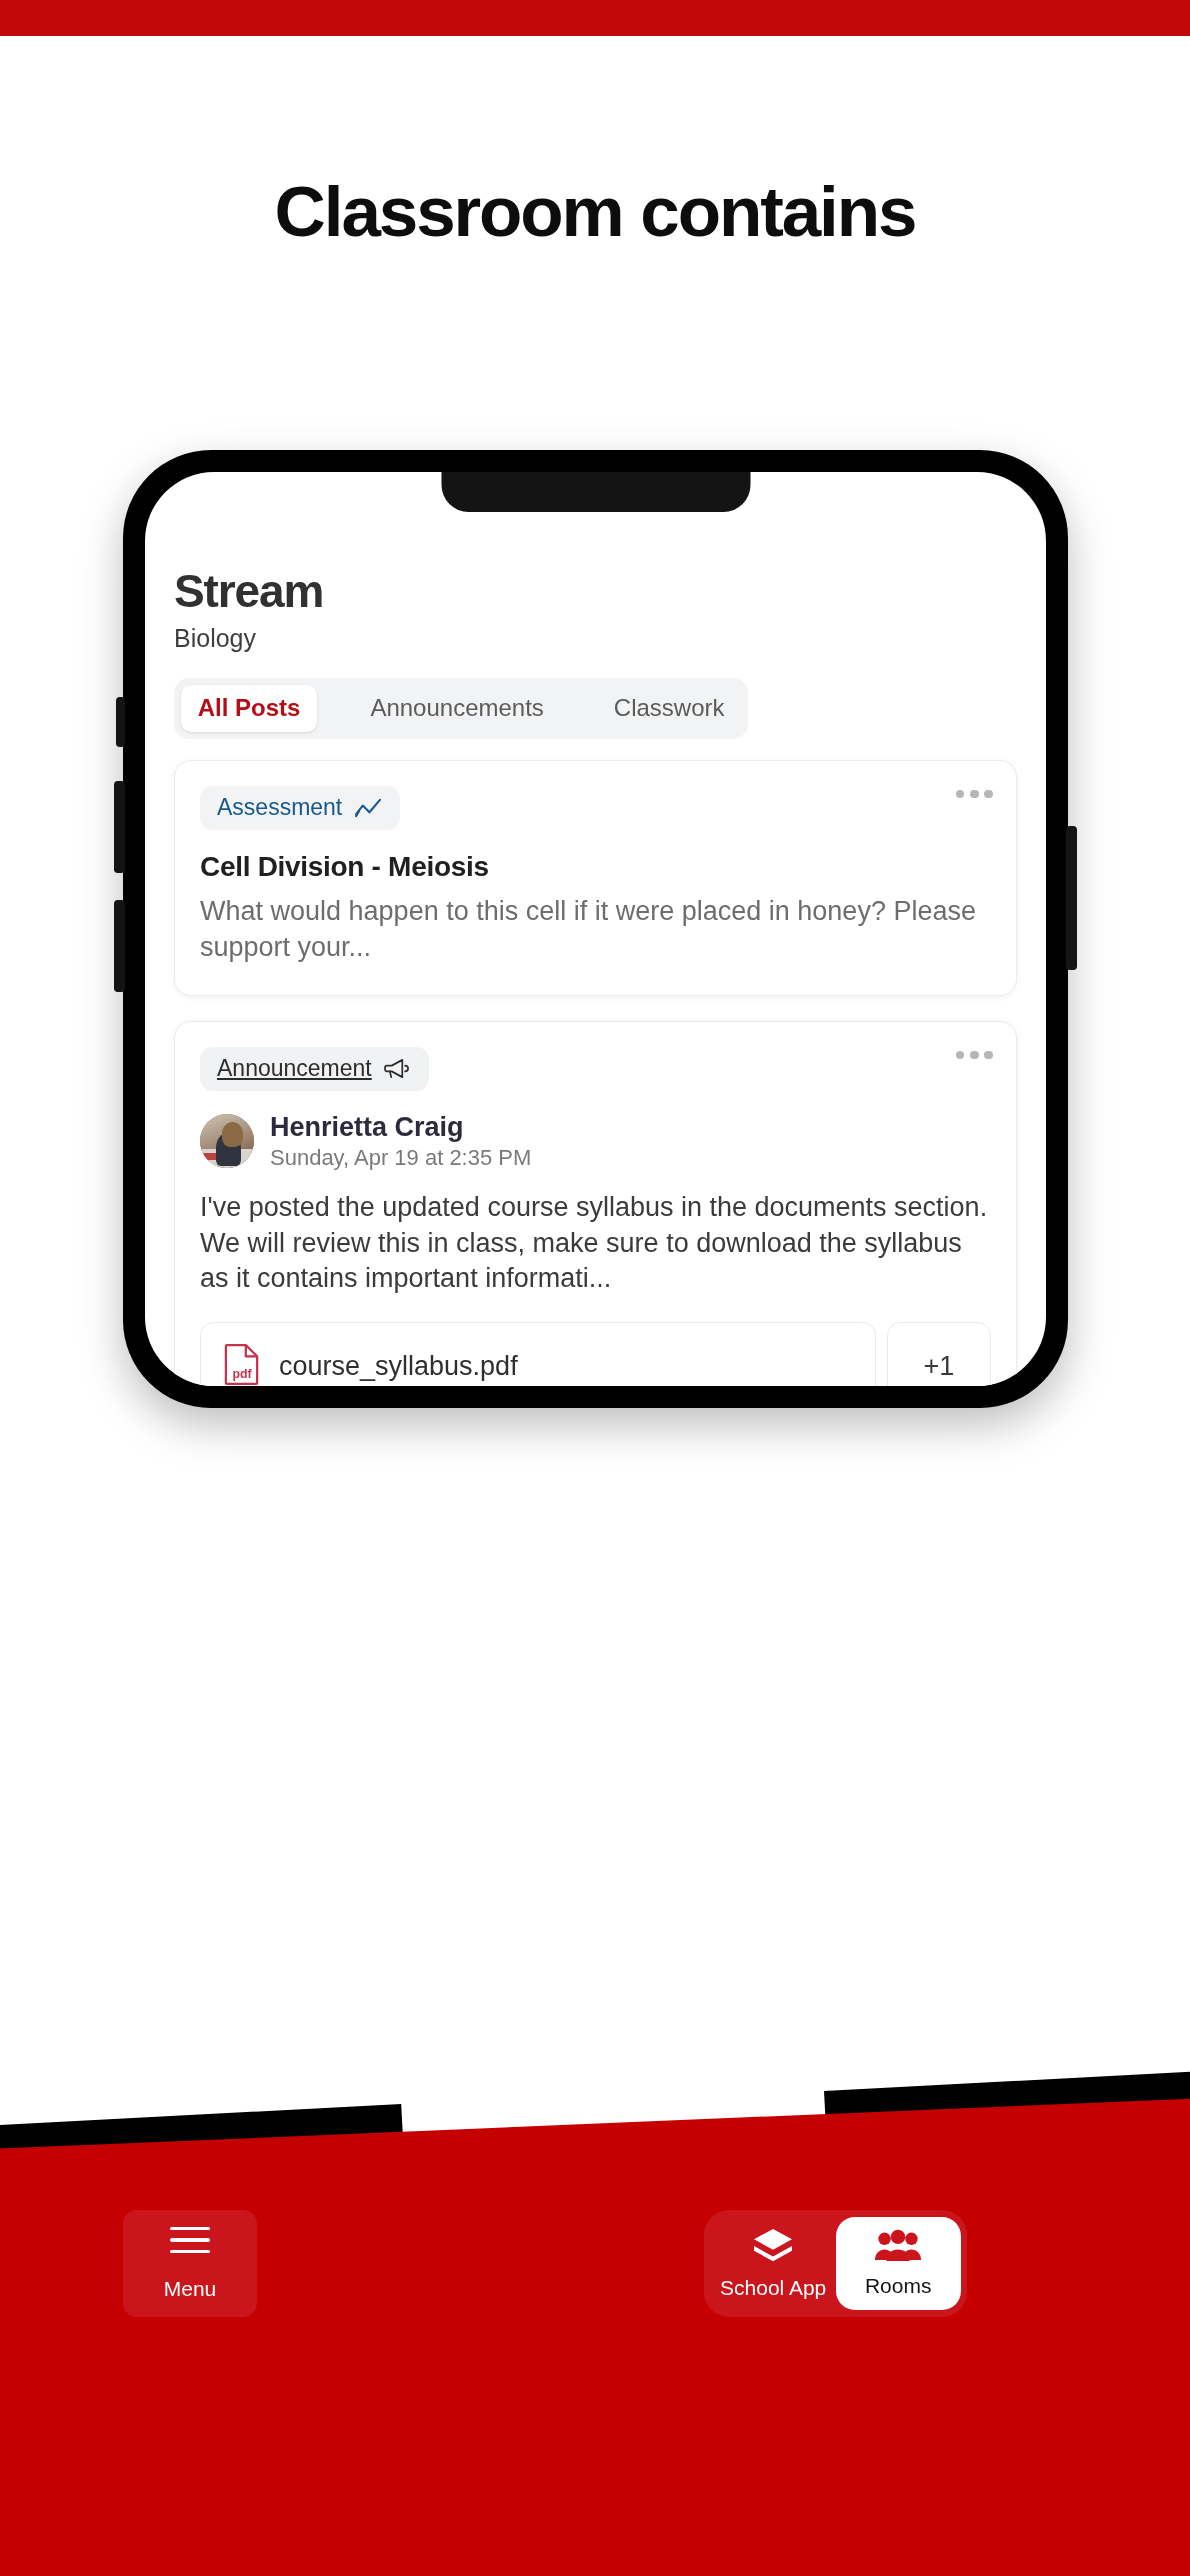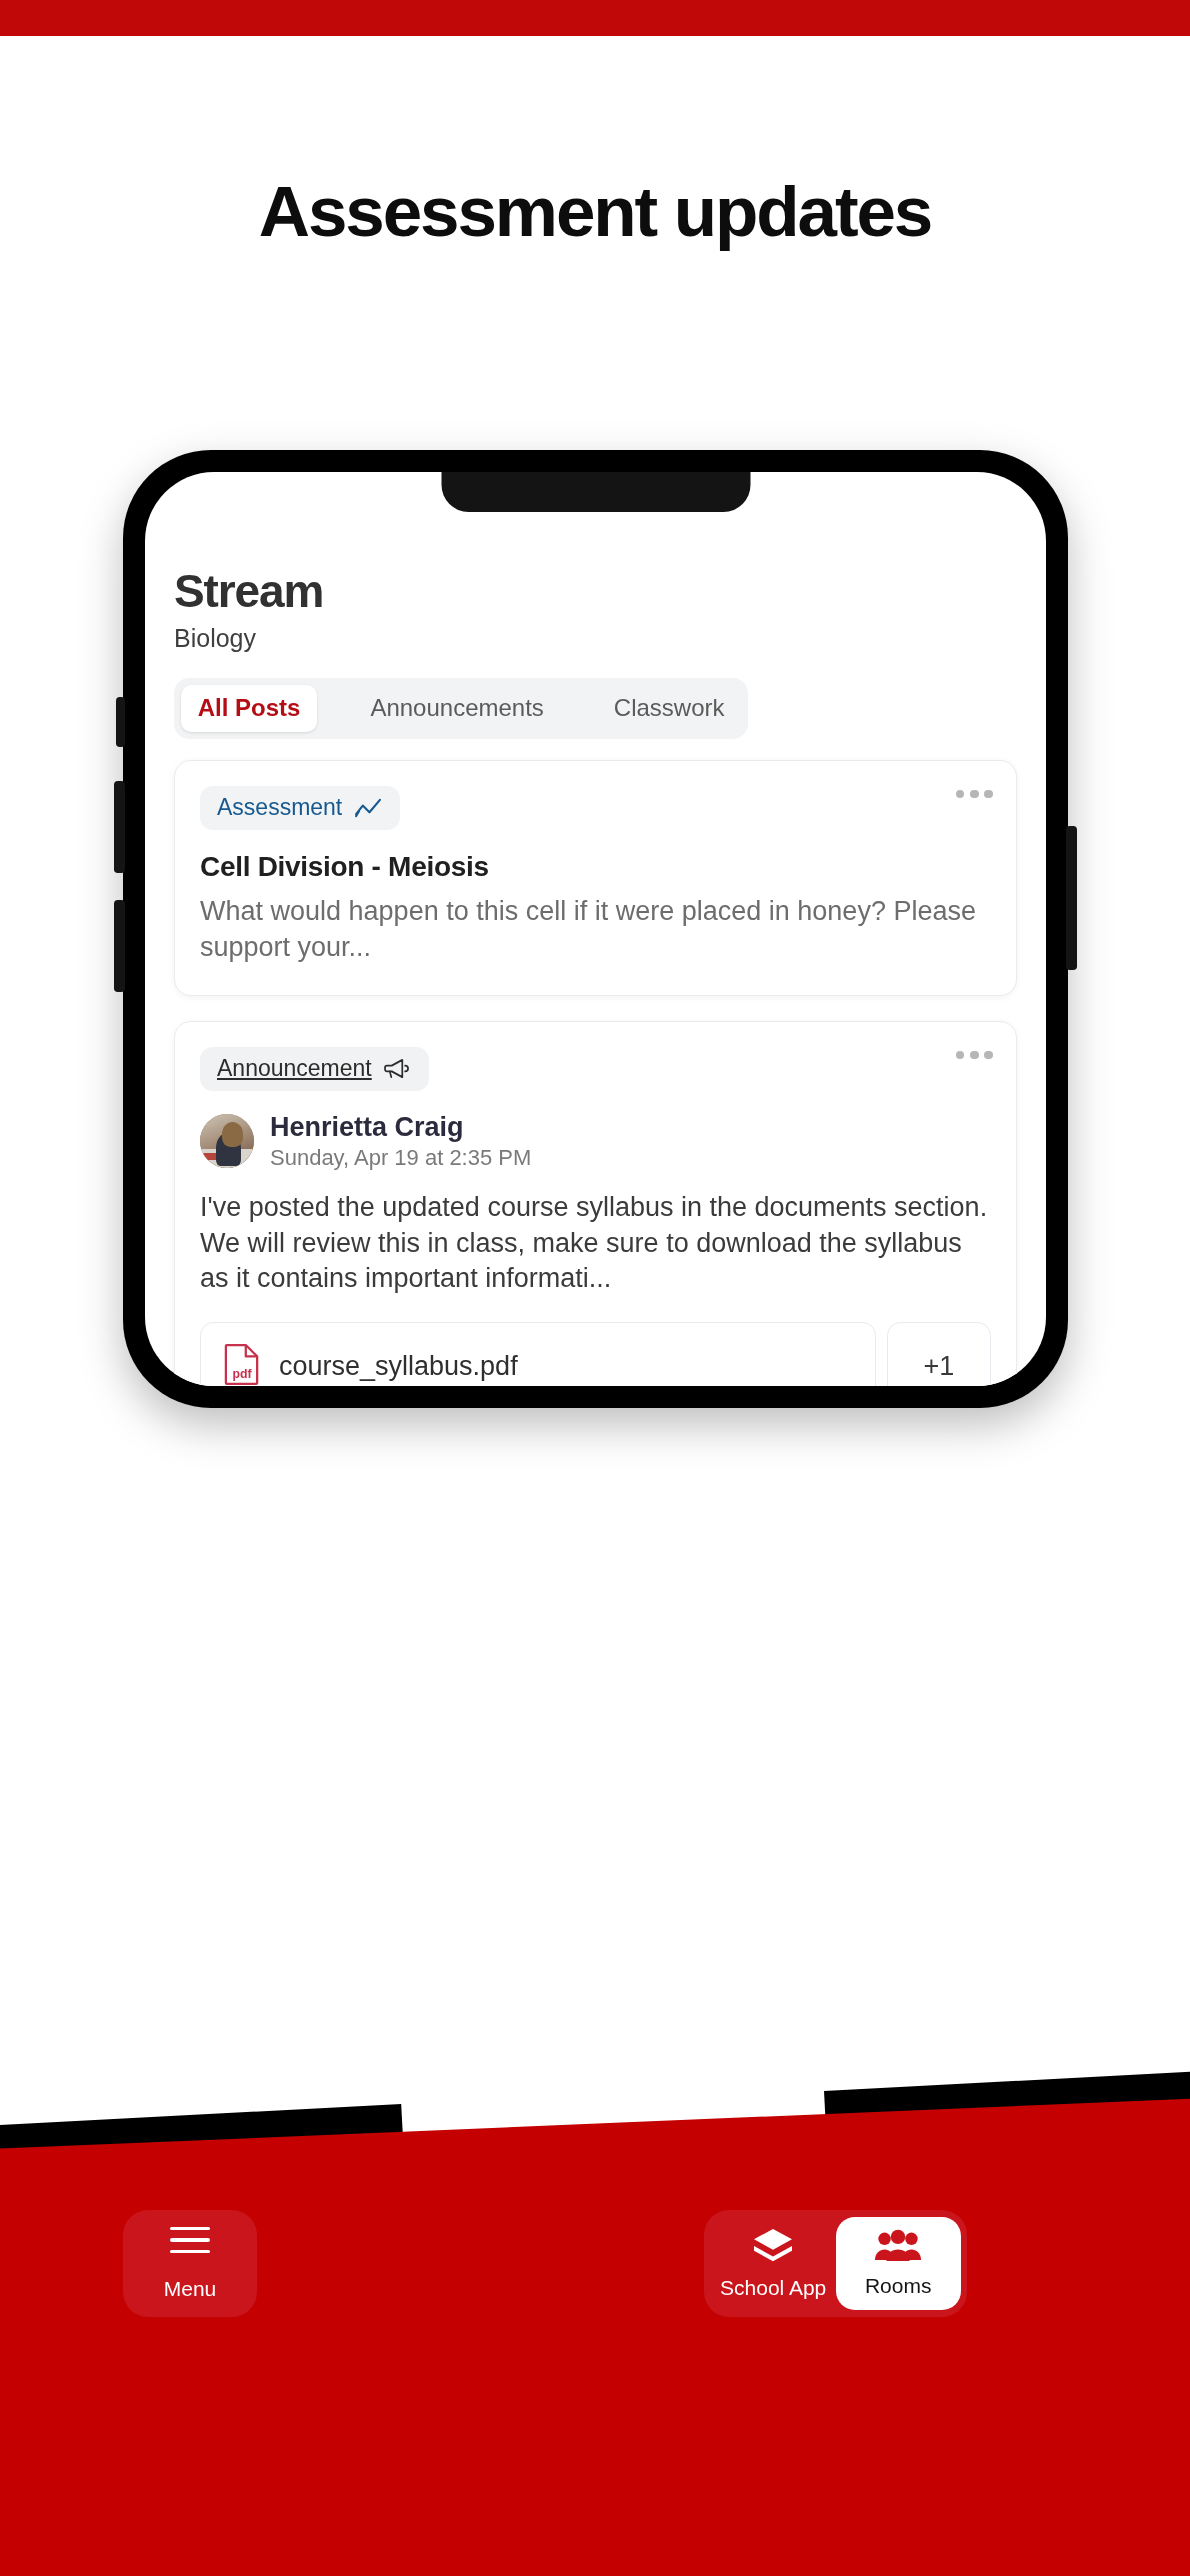--- a/index.html
+++ b/index.html
@@ -121,21 +121,21 @@
   .attach-name{ font-size:27px; color:#2f2f2f; }
   .attach-more{
     width:104px; display:flex; align-items:center; justify-content:center;
     border:1px solid #e8e8ee; border-radius:13.4px; font-size:27px; color:#3a3a3a;
   }
 
   
   .bottom-nav{ position:absolute; left:0; top:2118px; width:1190px; height:220px; }
   .nav-menu{
     position:absolute; left:123px; top:92px; width:134px; height:107px;
-    background:#c9151b; border-radius:25px;
+    background:#c9151b; border-radius:14px;
     display:flex; flex-direction:column; align-items:center; justify-content:center; gap:23px;
   }
   .nav-right{
     position:absolute; left:704px; top:92px; height:107px;
     background:#c9151b; border-radius:25px; display:flex; align-items:stretch; padding:6.7px;
   }
   .nav-item{
     width:125px; display:flex; flex-direction:column; align-items:center; justify-content:center; gap:6.7px;
     border-radius:19px;
   }
@@ -149,21 +149,21 @@
 <body>
 
 <div id="stage">
 
   <div class="top-red-band"></div>
   <div class="bg-black-left"></div>
   <div class="bg-black-right"></div>
   <div class="bg-white-gap-right"></div>
   <div class="bg-red-bottom"></div>
 
-  <div class="hero-title">Assessment updates</div>
+  <div class="hero-title">Classroom contains</div>
 
   <div class="phone">
     <div class="phone-frame">
       <div class="phone-btn btn-mute"></div>
       <div class="phone-btn btn-vup"></div>
       <div class="phone-btn btn-vdn"></div>
       <div class="phone-btn btn-pwr"></div>
 
       <div class="phone-screen">
         <div class="notch"></div>

